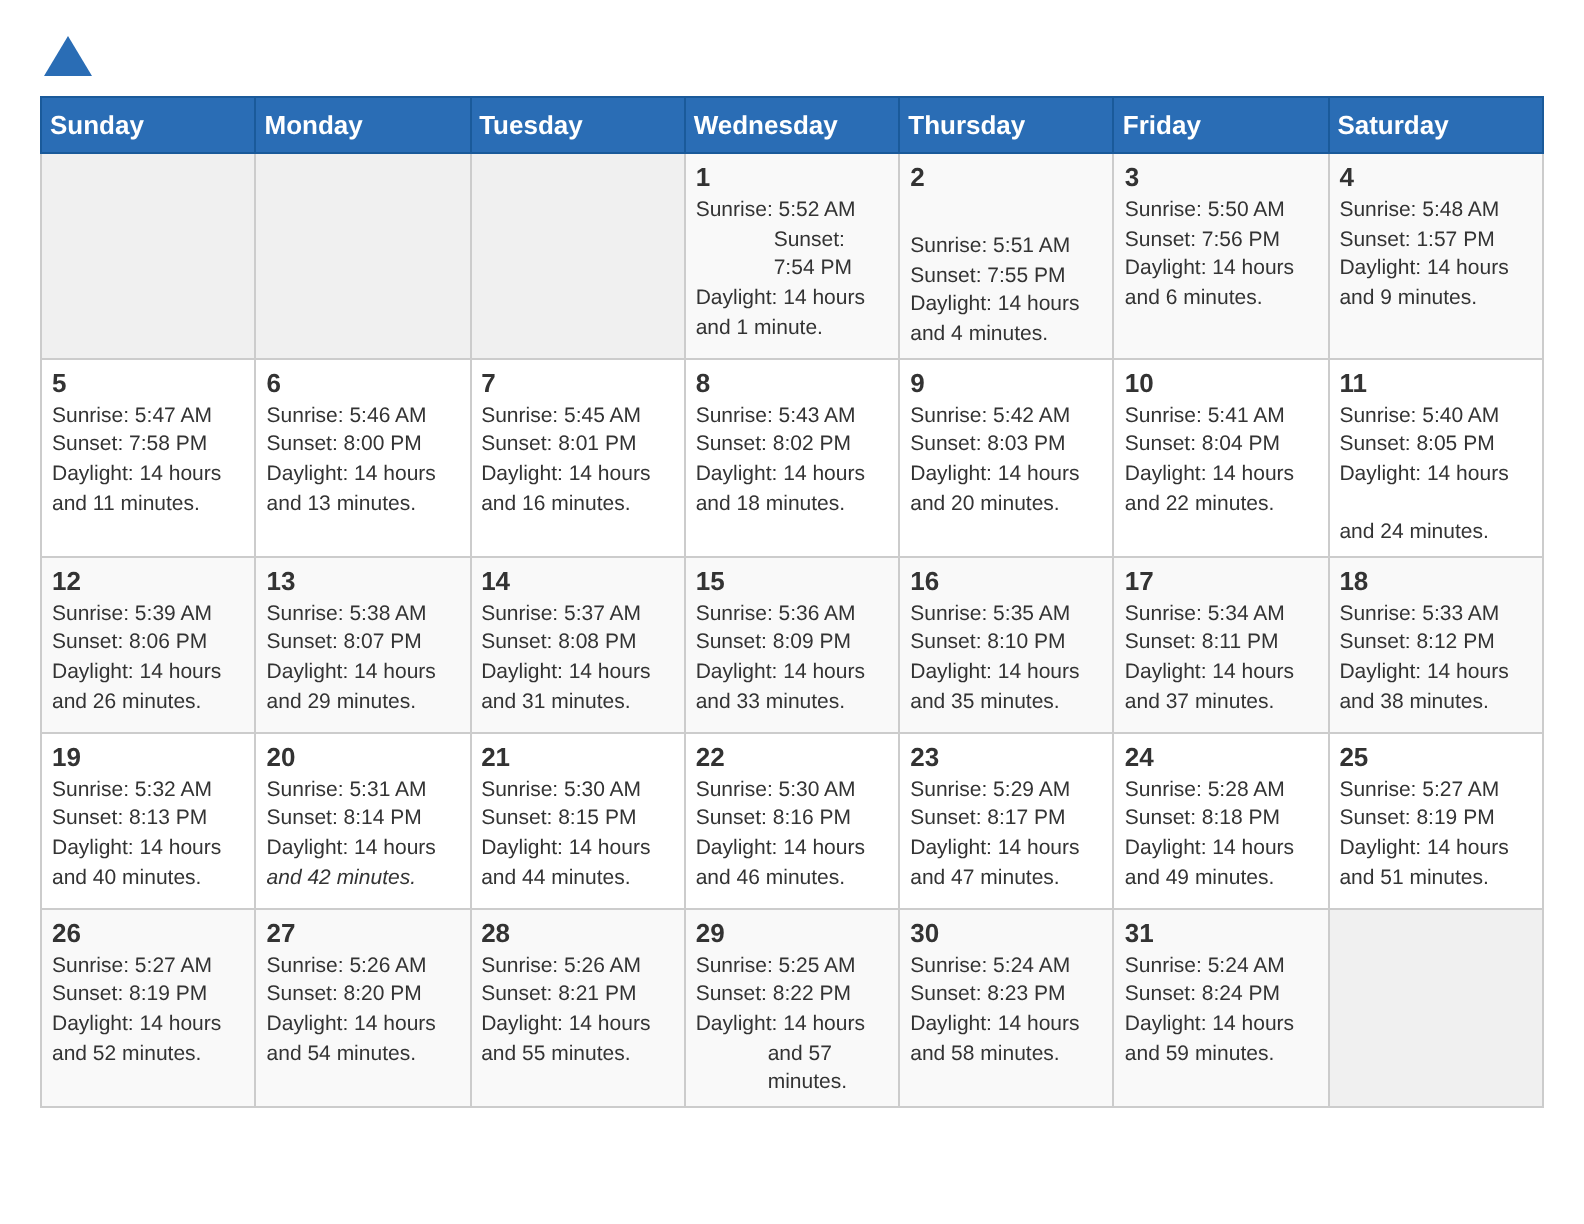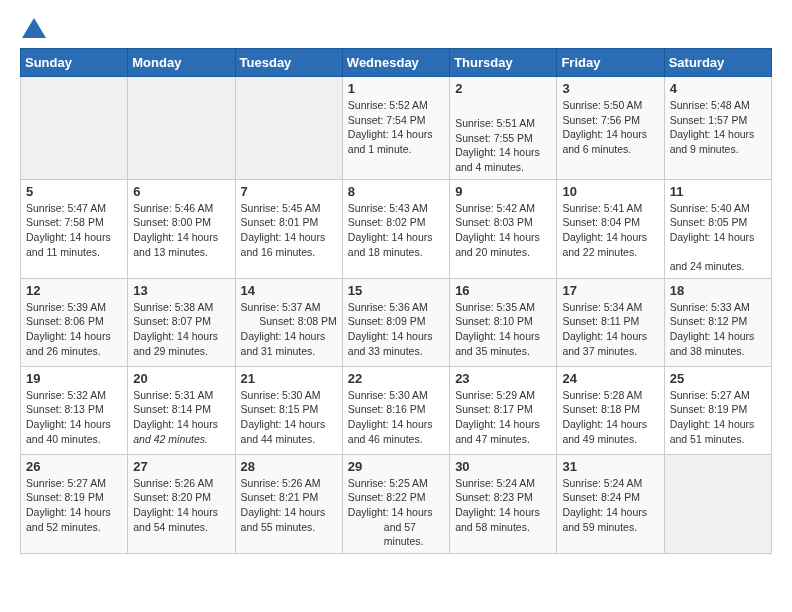--- a/index.html
+++ b/index.html
@@ -121,21 +121,21 @@
       </tr>
   </thead>
   <tbody id="calendar-body">
   <tr>
         <td class="empty-cell"></td>
         <td class="empty-cell"></td>
         <td class="empty-cell"></td>
         <td>
           <span class="day-number">1</span>
           <span style="display: block; line-height: 1.4;">Sunrise: 5:52 AM</span>
-          <span style="display: block; line-height: 1.4;">Sunset: 7:54 PM</span>
+          <span style="display: block; line-height: 1.4; margin-left: 39px;">Sunset: 7:54 PM</span>
           <span style="display: block; line-height: 1.4;">Daylight: 14 hours</span>
           <span style="display: block; line-height: 1.4;">and 1 minute.</span>
         </td>
         <td>
           <span class="day-number">2</span>
           <span style="display: block; line-height: 1.4; margin-top: 20px;">Sunrise: 5:51 AM</span>
           <span style="display: block; line-height: 1.4;">Sunset: 7:55 PM</span>
           <span style="display: block; line-height: 1.4;">Daylight: 14 hours</span>
           <span style="display: block; line-height: 1.4;">and 4 minutes.</span>
         </td>
@@ -216,21 +216,21 @@
         <td>
           <span class="day-number">13</span>
           <span style="display: block; line-height: 1.4;">Sunrise: 5:38 AM</span>
           <span style="display: block; line-height: 1.4;">Sunset: 8:07 PM</span>
           <span style="display: block; line-height: 1.4;">Daylight: 14 hours</span>
           <span style="display: block; line-height: 1.4;">and 29 minutes.</span>
         </td>
         <td>
           <span class="day-number">14</span>
           <span style="display: block; line-height: 1.4;">Sunrise: 5:37 AM</span>
-          <span style="display: block; line-height: 1.4; text-align: right;">Sunset: 8:08 PM</span>
+          <span style="display: block; line-height: 1.4;">Sunset: 8:08 PM</span>
           <span style="display: block; line-height: 1.4;">Daylight: 14 hours</span>
           <span style="display: block; line-height: 1.4;">and 31 minutes.</span>
         </td>
         <td>
           <span class="day-number">15</span>
           <span style="display: block; line-height: 1.4;">Sunrise: 5:36 AM</span>
           <span style="display: block; line-height: 1.4;">Sunset: 8:09 PM</span>
           <span style="display: block; line-height: 1.4;">Daylight: 14 hours</span>
           <span style="display: block; line-height: 1.4;">and 33 minutes.</span>
         </td>

